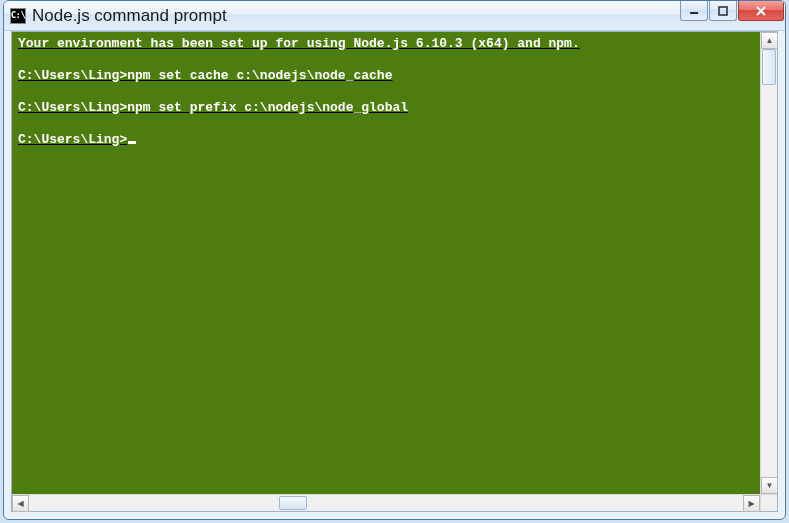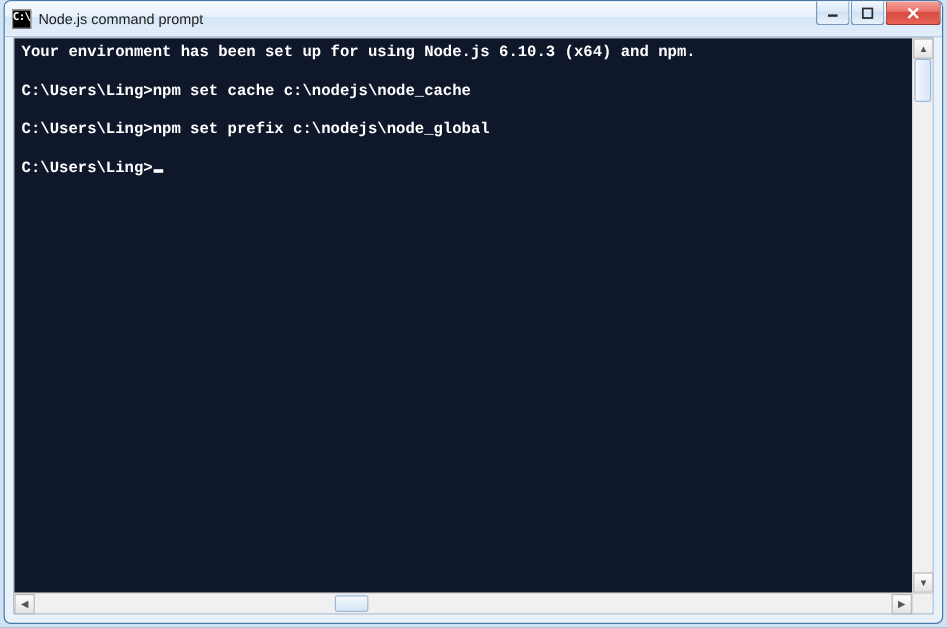--- a/index.html
+++ b/index.html
@@ -19,21 +19,21 @@
     border-bottom: 1px solid #b7cbe1;
     padding-left: 6px;
   }
   .titlebar .icon-box {
     width: 16px; height: 16px; background: #000; border: 1px solid #888;
     display: flex; align-items: center; justify-content: center;
     font: bold 9px/1 Consolas, monospace; color: #fff; letter-spacing: -0.5px;
     margin-right: 6px;
   }
   .titlebar .title {
-    flex: 1; font-size: 12px; color: #1a1a1a;
+    flex: 1; font-size: 17px; color: #1a1a1a;
     white-space: nowrap; overflow: hidden; text-overflow: ellipsis;
   }
   .win-controls { display: flex; height: 20px; margin-top: -9px; margin-right: 1px; }
   .win-btn {
     width: 28px; height: 20px; margin-left: 1px;
     border: 1px solid #7a99b8; border-top: none;
     border-bottom-left-radius: 3px; border-bottom-right-radius: 3px;
     background: linear-gradient(to bottom, #f1f7fe 0%, #dbe9f9 45%, #cfe0f4 46%, #e8f1fb 100%);
     display: flex; align-items: center; justify-content: center;
   }
@@ -45,21 +45,21 @@
   .win-btn svg { display: block; }
 
   
   .client {
     position: absolute; left: 7px; right: 7px; top: 30px; bottom: 7px;
     background: #fff; border: 1px solid #9db4cc;
   }
 
   .console-viewport {
     position: absolute; left: 0; top: 0; right: 17px; bottom: 17px;
-    background: #0f172a; overflow: hidden;
+    background: #4d7c0f; overflow: hidden; text-decoration: underline;
   }
   .console-content {
     padding: 4px 6px;
     font: bold 13px/16px Consolas, "Courier New", monospace;
     color: #ffffff; white-space: pre;
   }
   .console-line { min-height: 16px; }
   .cursor {
     display: inline-block; width: 8px; height: 3px; background: #fff;
     vertical-align: -1px; margin-left: 1px;

